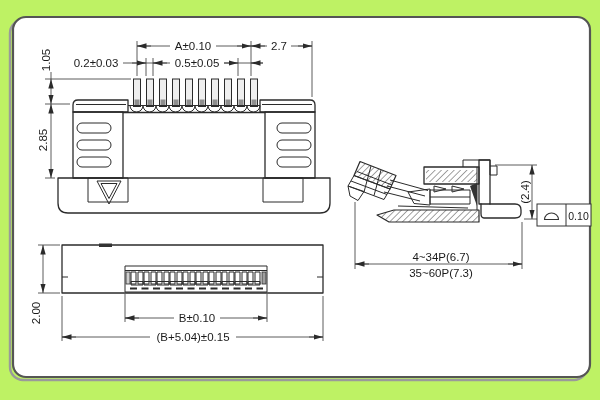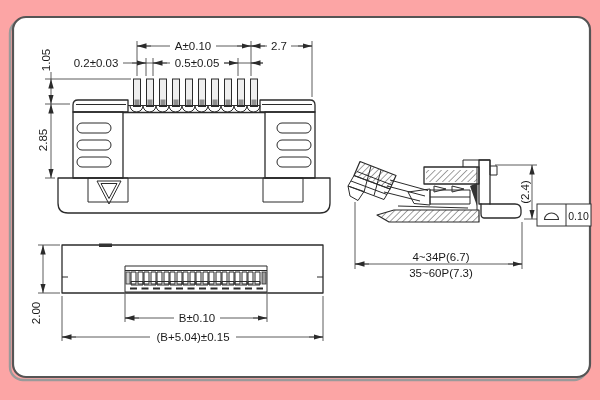--- a/index.html
+++ b/index.html
@@ -1,16 +1,16 @@
 <!DOCTYPE html>
 <html><head>
 <meta charset="utf-8">
 <style>
   html,body{margin:0;padding:0;background:#fff;width:600px;height:400px;overflow:hidden;}
-  .stage{position:relative;width:600px;height:400px;background:#fca5a5;}
+  .stage{position:relative;width:600px;height:400px;background:#bef264;}
   svg{display:block;}
   svg text{font-family:"Liberation Sans","DejaVu Sans",sans-serif;font-size:11.5px;fill:#1a1a1a;}
   .ol{fill:none;stroke:#2b2b2b;stroke-width:1.3;stroke-linejoin:round;stroke-linecap:round;}
   .ol2{fill:none;stroke:#2b2b2b;stroke-width:1;stroke-linejoin:round;}
   .dim{fill:none;stroke:#333;stroke-width:0.8;}
   .pin{fill:#efefef;stroke:#2b2b2b;stroke-width:1;}
   .tip{fill:#8f8f8f;stroke:none;}
   .hat{fill:url(#hatch);stroke:#2b2b2b;stroke-width:1.2;stroke-linejoin:round;}
   .hfill{fill:url(#hatch);stroke:none;}
   .dark{fill:#333;stroke:none;}

